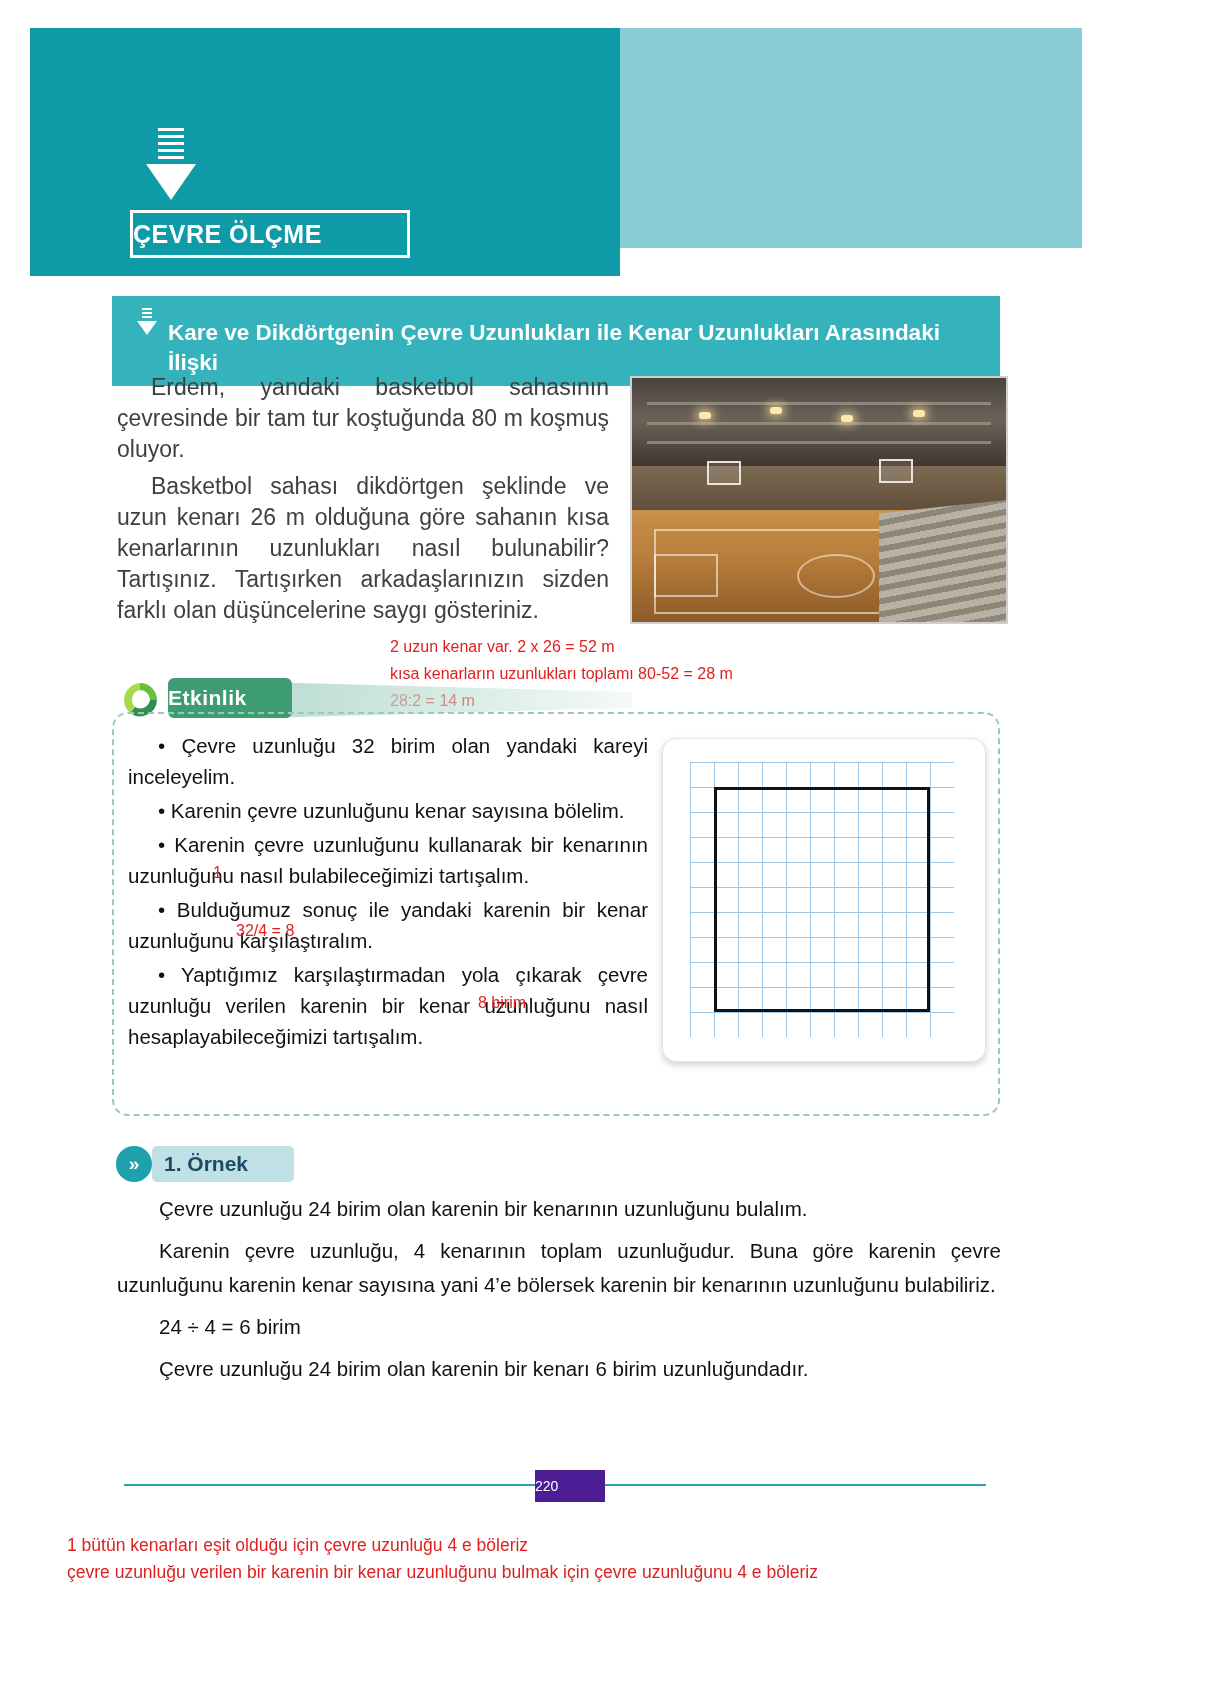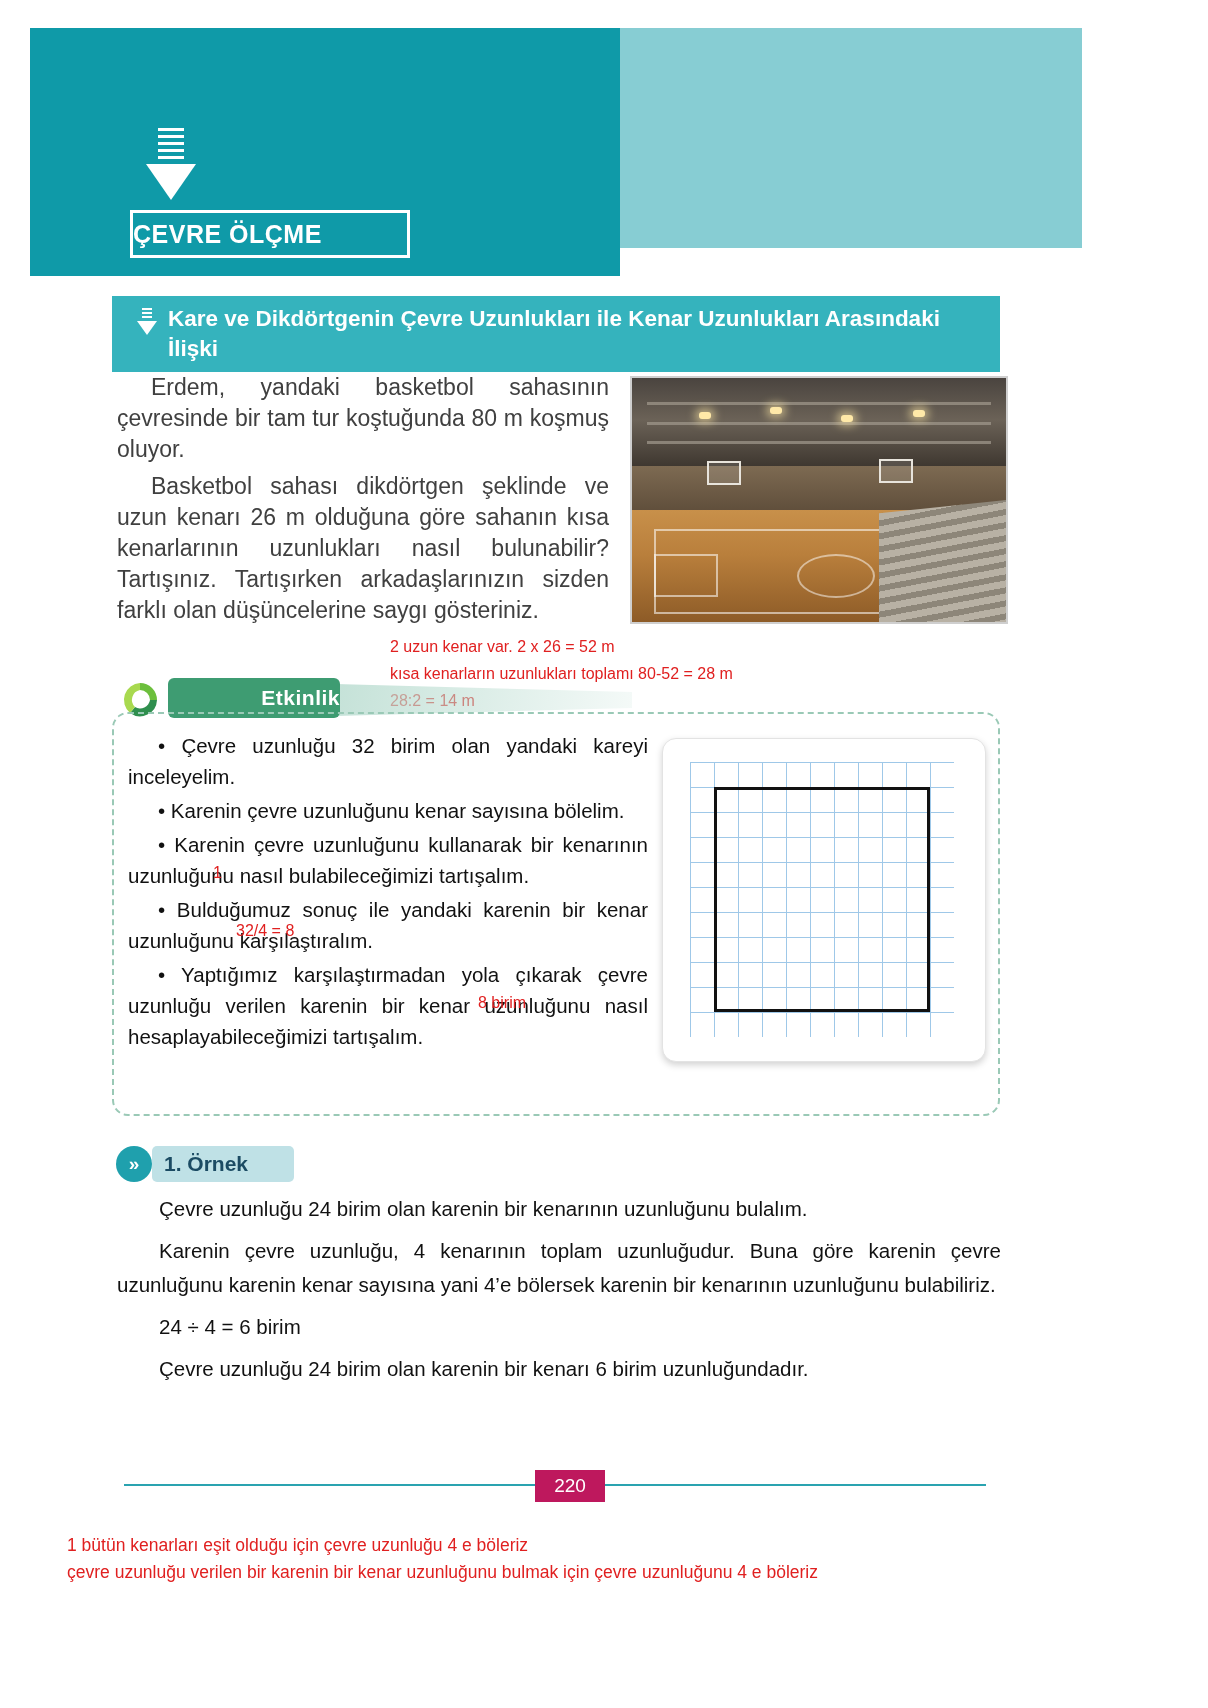--- a/index.html
+++ b/index.html
@@ -62,21 +62,21 @@
     position: absolute;
     left: 112px;
     top: 296px;
     width: 888px;
     min-height: 64px;
     background: #35b3bd;
     color: #ffffff;
     font-size: 22.5px;
     font-weight: bold;
     box-sizing: border-box;
-    padding: 8px 10px 8px 56px;
+    padding: 22px 10px 8px 56px;
     line-height: 30px;
   }
   .section-head .downarrow {
     position: absolute;
     left: 24px;
     top: 12px;
     width: 22px;
     height: 28px;
   }
 
@@ -163,28 +163,28 @@
     top: 4px;
     width: 370px;
     height: 36px;
     background: linear-gradient(100deg, #b9dcd0 0%, rgba(185,220,208,0.15) 100%);
     clip-path: polygon(0 0, 100% 28%, 100% 72%, 0 100%);
   }
   .etkinlik-pill {
     position: absolute;
     left: 56px;
     top: 0;
-    width: 172px;
+    width: 124px;
     height: 40px;
     background: #3e9c72;
     border-radius: 6px;
     color: #fff;
     font-size: 21px;
     font-weight: bold;
-    text-align: right;
+    text-align: left;
     line-height: 40px;
     letter-spacing: .5px;
   }
   .etkinlik-icon {
     position: absolute;
     left: 4px;
     top: -2px;
     width: 48px;
     height: 48px;
   }
@@ -296,24 +296,24 @@
     width: 862px;
     height: 2px;
     background: #2aa3b0;
   }
   .page-num {
     position: absolute;
     left: 535px;
     top: 1470px;
     width: 70px;
     height: 32px;
-    background: #be185d;
+    background: #4c1d95;
     color: #fff;
-    font-size: 19px;
-    text-align: center;
+    font-size: 14px;
+    text-align: left;
     line-height: 32px;
   }
   .bottom-notes {
     position: absolute;
     left: 36px;
     top: 1532px;
     width: 1100px;
     color: #e02020;
     font-size: 17.5px;
     line-height: 27px;

